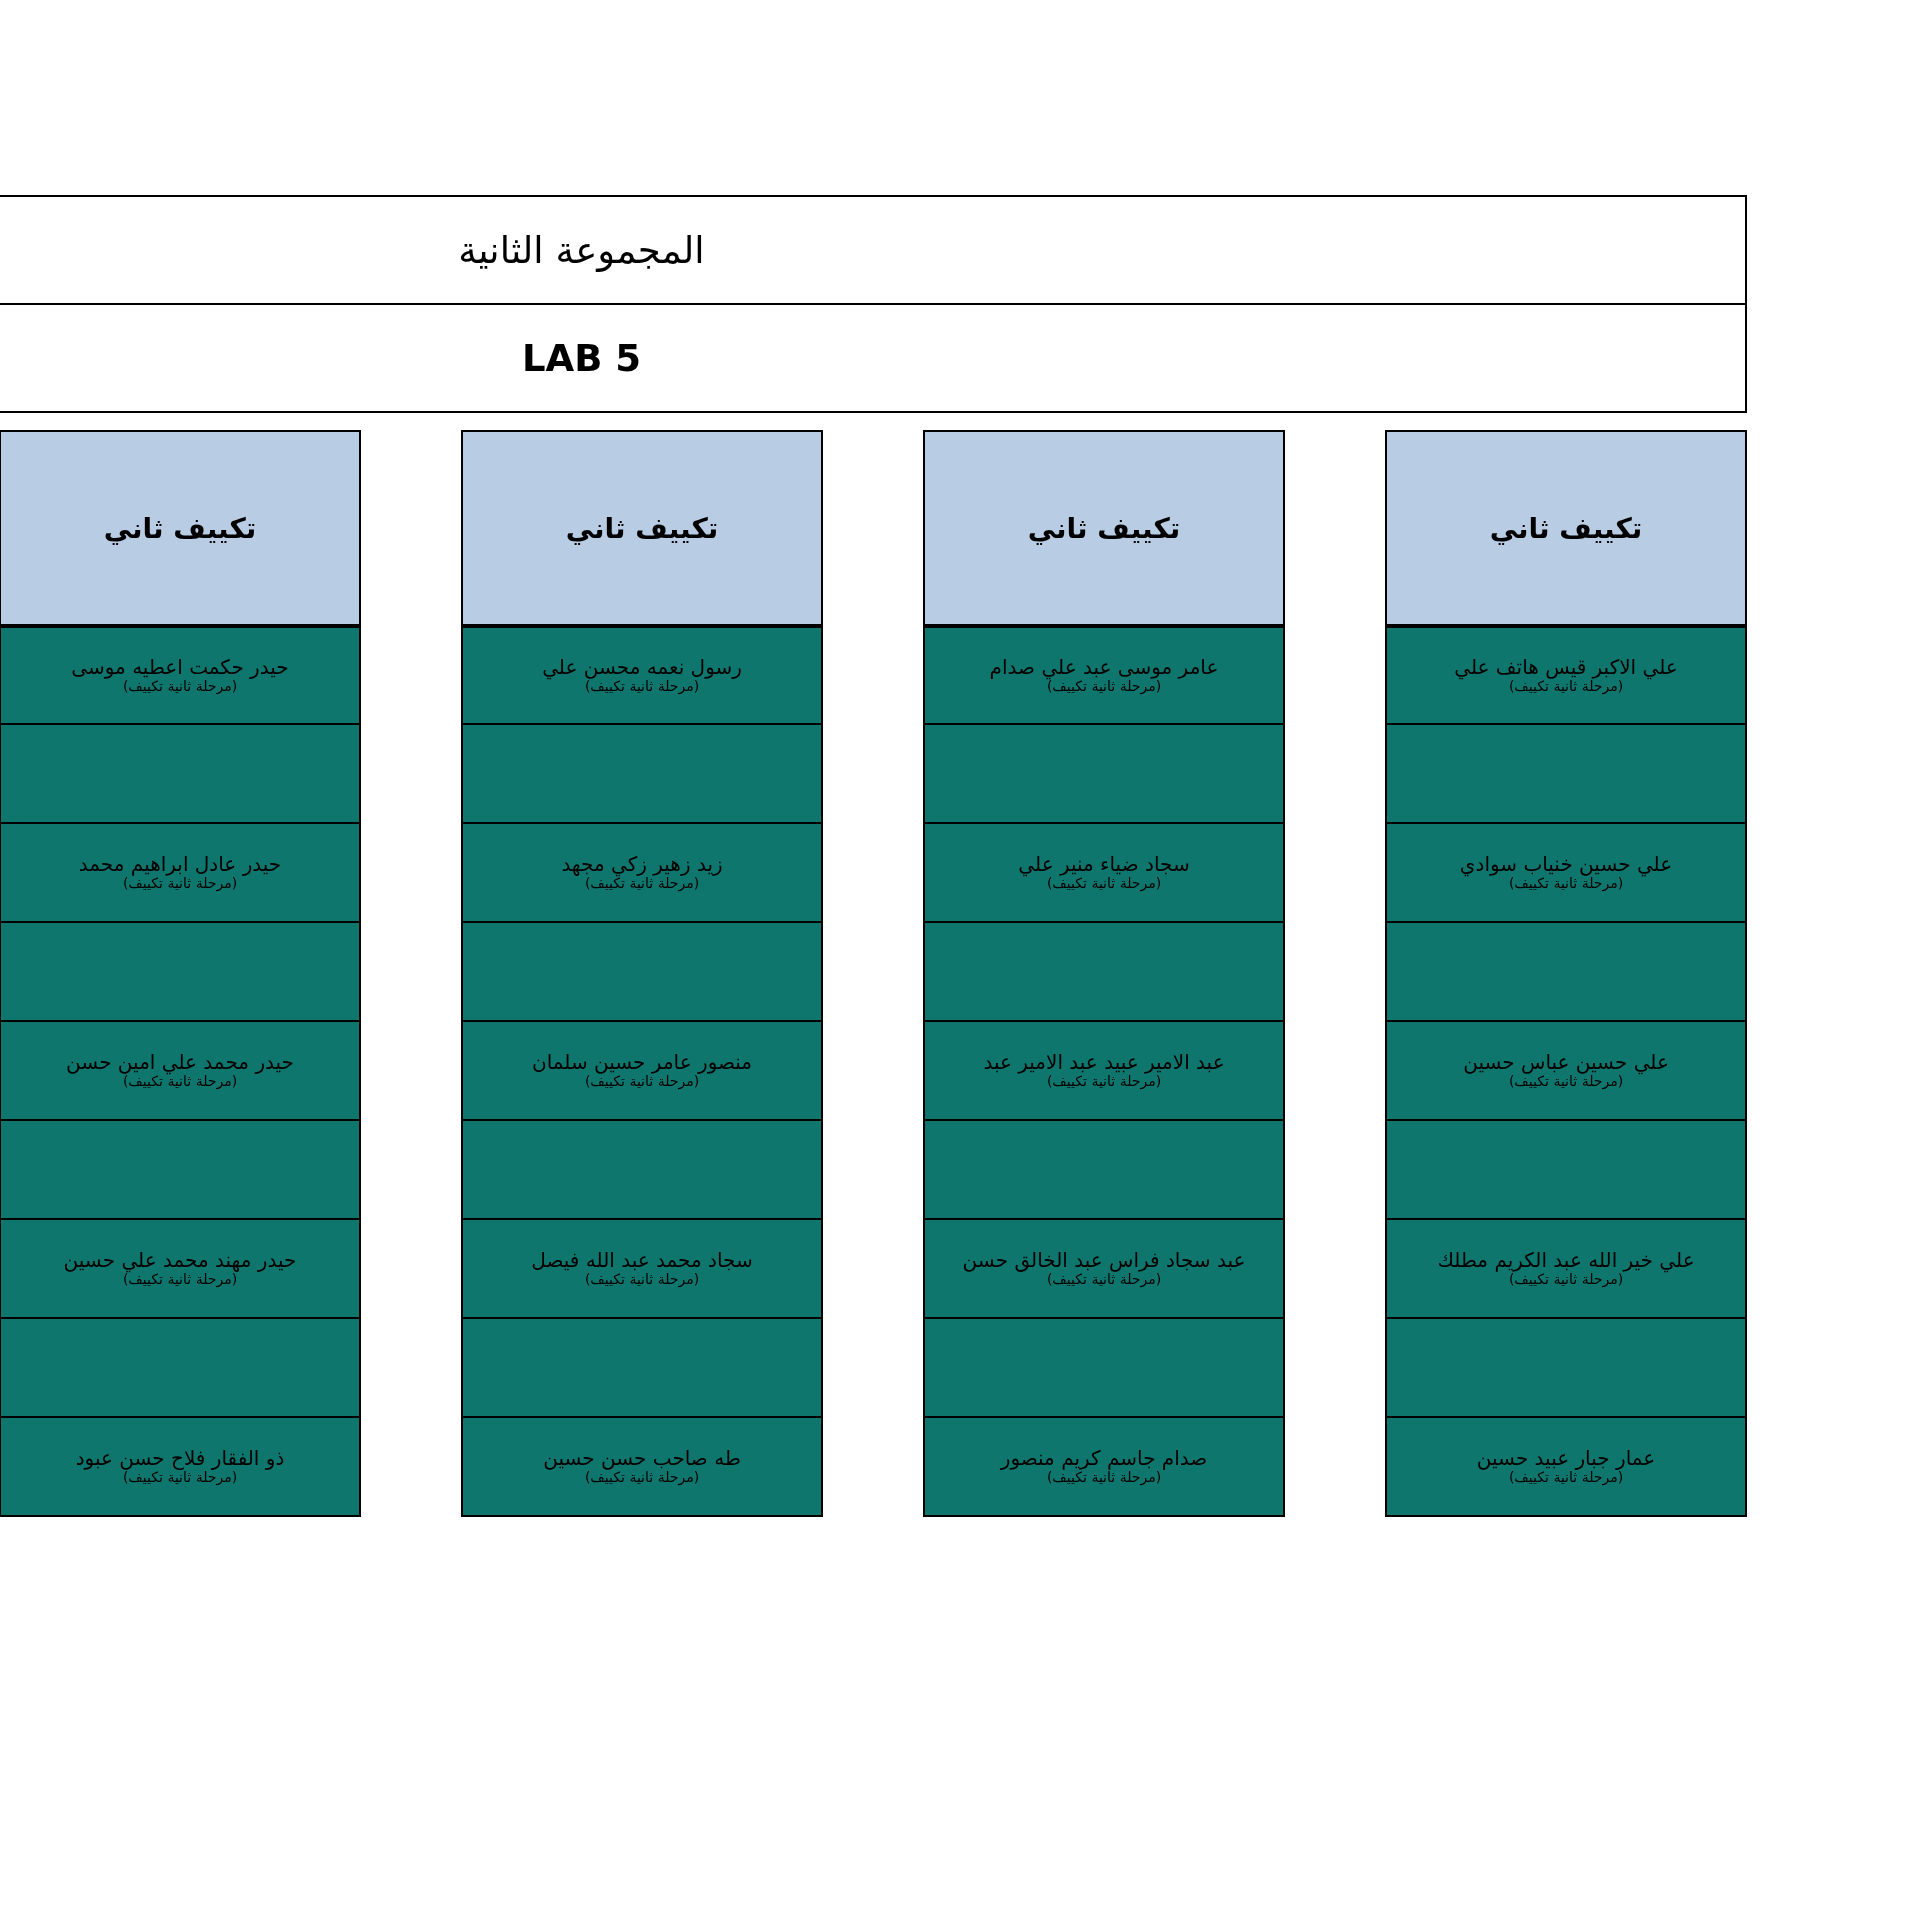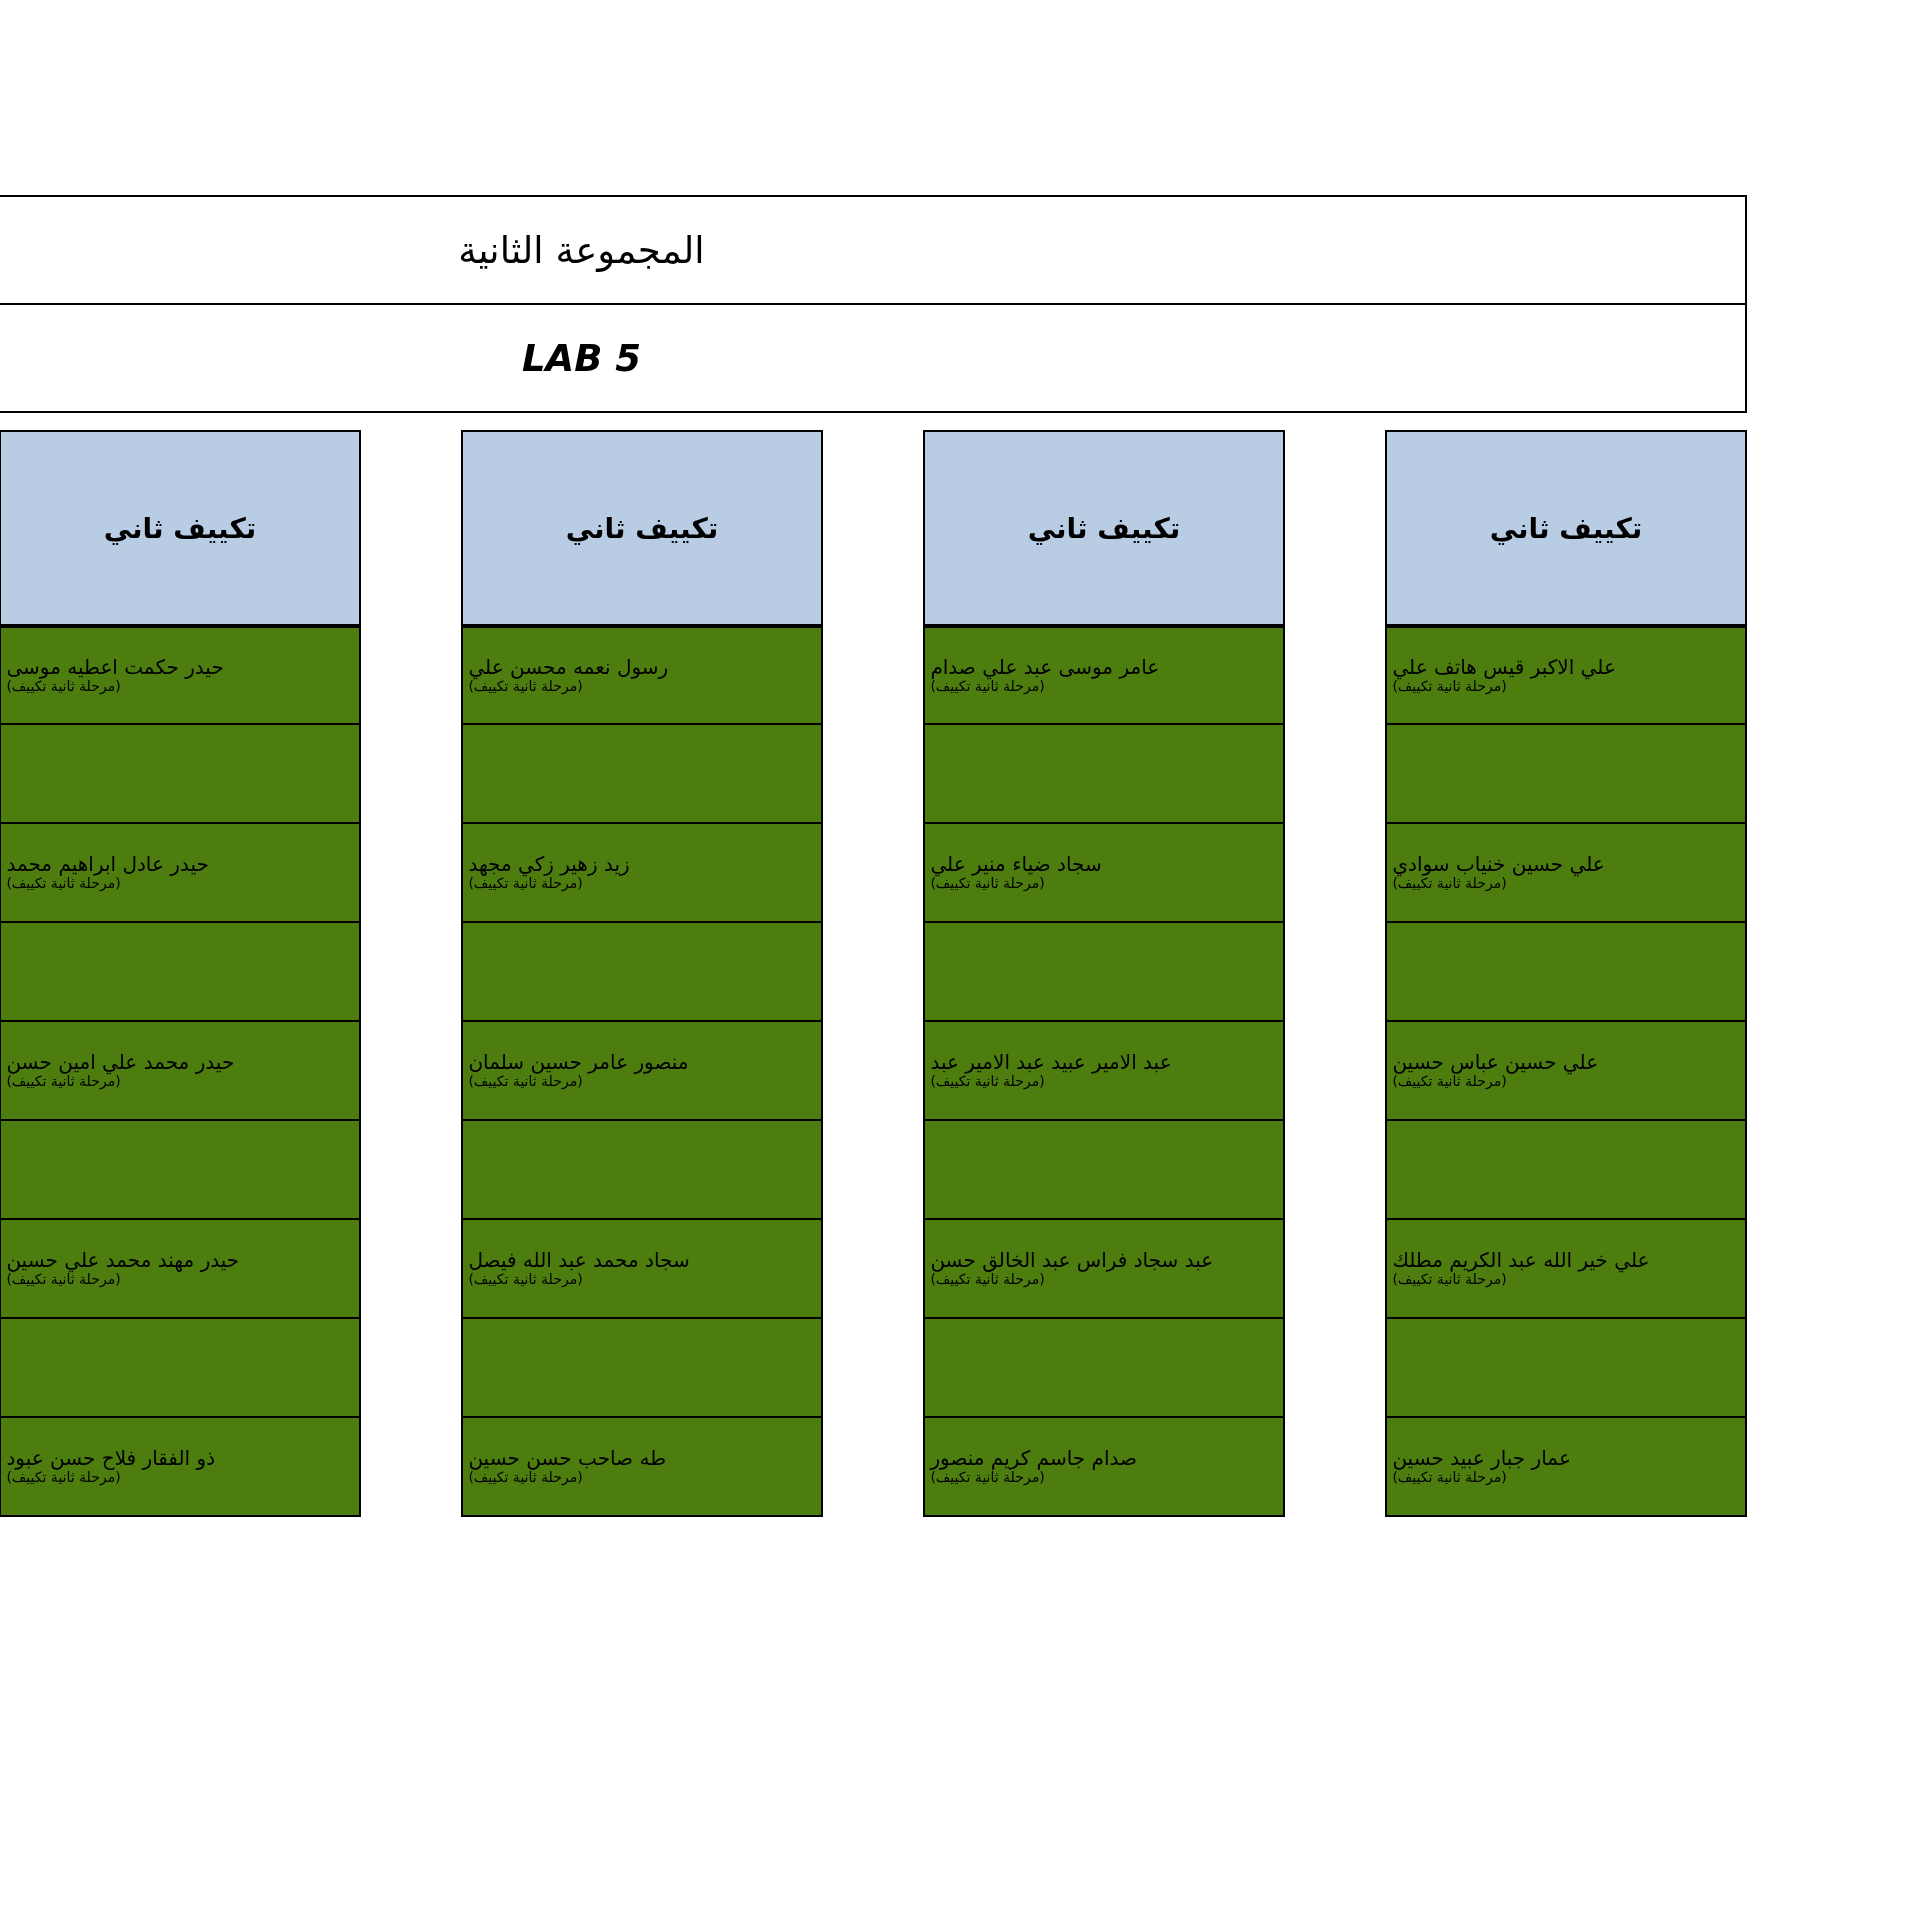--- a/index.html
+++ b/index.html
@@ -41,21 +41,20 @@
   }
   .title-text {
     font-size: 37px;
     font-weight: normal;
     letter-spacing: 0px;
   }
   .lab-text {
     font-size: 37px;
     font-weight: bold;
     direction: ltr;
-    font-style: italic;
   }
   .columns {
     display: flex;
     flex-direction: row;
     margin-top: 17px;
   }
   .col {
     width: 362px;
     box-sizing: border-box;
   }
@@ -73,25 +72,25 @@
     font-size: 28px;
     font-weight: bold;
   }
   .cell {
     height: 99px;
     border: 2.3px solid #000000;
     border-top: none;
     box-sizing: border-box;
     display: flex;
     flex-direction: column;
-    align-items: flex-end;
+    align-items: center;
     justify-content: center;
     text-align: center;
     padding: 0 5.4px;
-    background: #4d7c0f;
+    background: #0f766e;
   }
   .cell.first {
     border-top: 2.3px solid #000000;
   }
   .cell-name {
     font-size: 20px;
     line-height: 1.12;
     white-space: nowrap;
   }
   .cell-sub {

